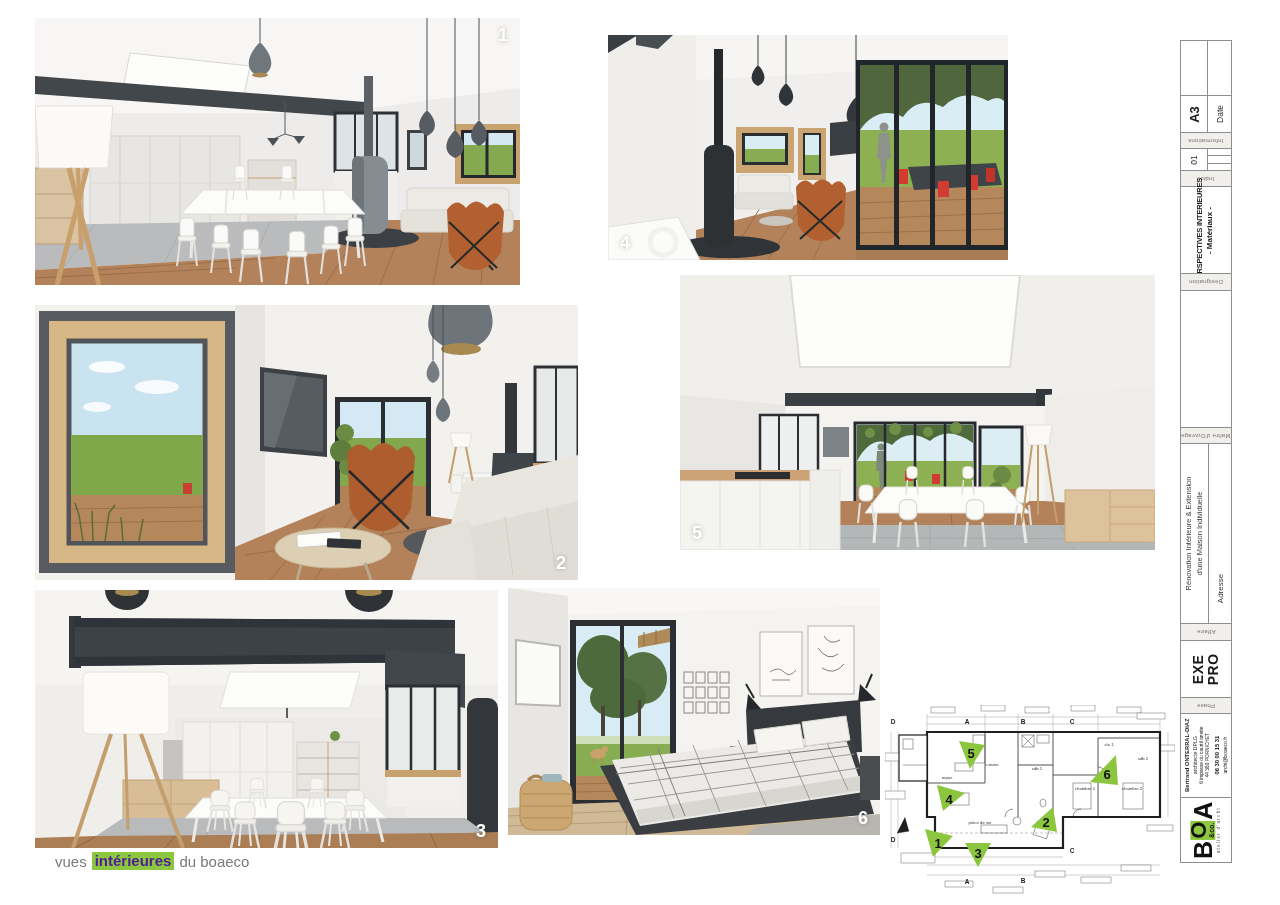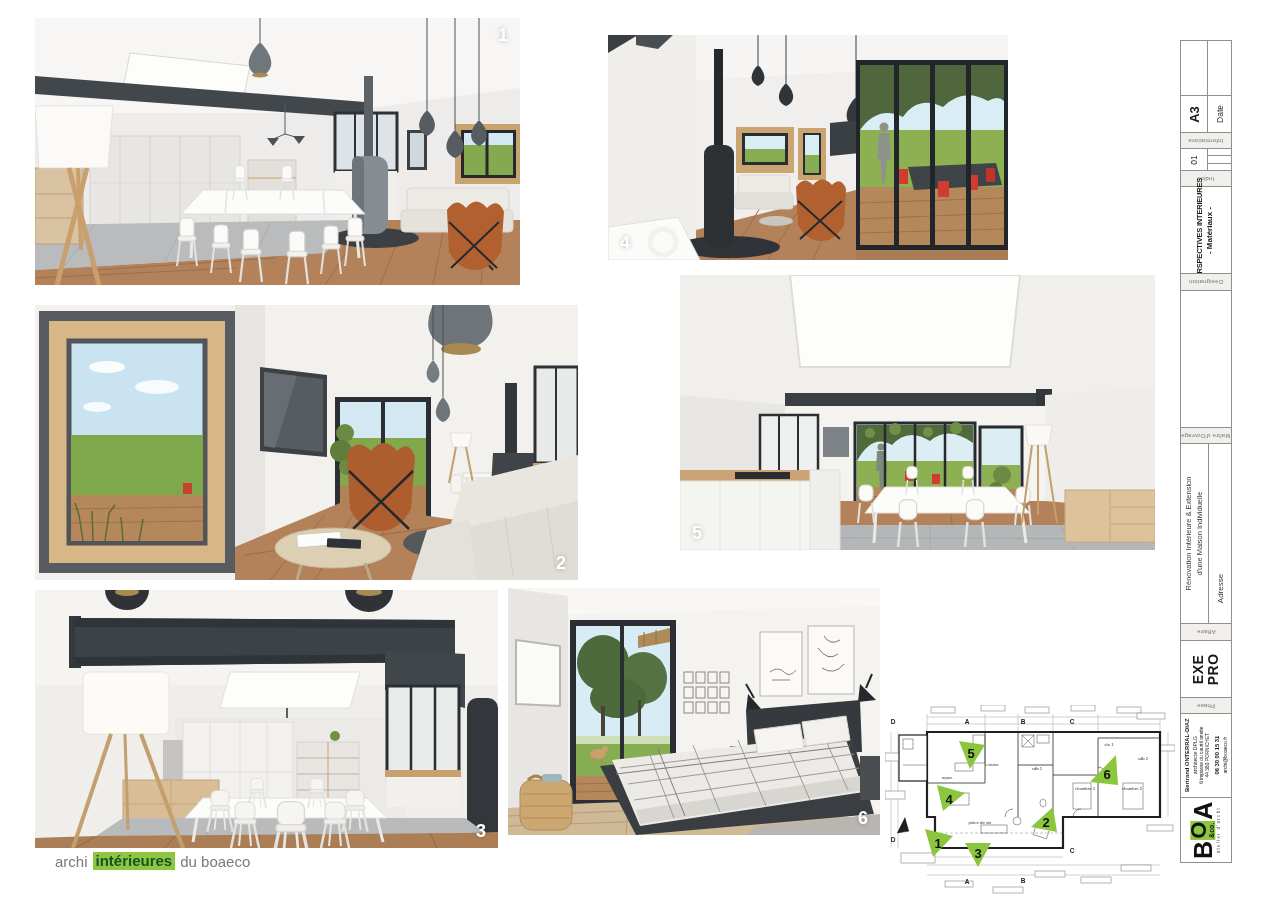--- a/index.html
+++ b/index.html
@@ -11,21 +11,21 @@
   #r4{left:608px;top:35px;width:400px;height:225px;}
   #r2{left:35px;top:305px;width:543px;height:275px;}
   #r5{left:680px;top:275px;width:475px;height:275px;}
   #r3{left:35px;top:590px;width:463px;height:258px;}
   #r6{left:508px;top:588px;width:372px;height:247px;}
   .rnum{position:absolute;color:#fff;font-weight:bold;font-size:18px;
         text-shadow:0 0 4px rgba(60,60,60,.35);line-height:1;}
   .rnum.tr{top:8px;right:12px;} .rnum.bl{bottom:8px;left:12px;} .rnum.br{bottom:8px;right:12px;}
   .caption{position:absolute;left:55px;top:852px;font-size:15px;color:#7a7a7a;
            display:inline-flex;align-items:center;gap:5px;}
-  .cap-hl{background:#8dc63f;color:#14532d;font-weight:bold;padding:0 3px 1px 3px;}
+  .cap-hl{background:#8dc63f;color:#4c1d95;font-weight:bold;padding:0 3px 1px 3px;}
   
   .plan{position:absolute;left:885px;top:705px;width:290px;height:190px;}
   .plan text{font-family:"Liberation Sans",sans-serif;fill:#2b2b2b;}
   .plan .rlab{font-size:4.3px;text-anchor:middle;fill:#333;}
   .plan .slet{font-size:6.5px;font-weight:bold;fill:#222;text-anchor:middle;}
   .plan .mnum{font-size:13px;font-weight:bold;fill:#111;text-anchor:middle;}
   
   .tblock{position:absolute;left:1180px;top:40px;width:52px;height:823px;font-family:"Liberation Sans",sans-serif;}
   .tb-cell{position:absolute;box-sizing:border-box;border:1px solid #8e8e8e;background:#fff;
            display:flex;align-items:center;justify-content:center;}
@@ -662,21 +662,21 @@
         <line x1="13" y1="218" x2="63" y2="218" stroke="#b08c55"></line>
         <line x1="14" y1="230" x2="62" y2="230" stroke="#b08c55"></line>
         <path d="M20,192 q8,-8 16,0" stroke="#a8834e" stroke-width="3" fill="none"></path>
         <rect x="34" y="186" width="20" height="8" rx="3" fill="#9fb6bd"></rect>
       </g>
     </svg>
     <div class="rnum br">6</div>
   </figure>
 
   <div class="caption">
-    <span class="cap-gray">archi</span>
+    <span class="cap-gray">vues</span>
     <span class="cap-hl">intérieures</span>
     <span class="cap-gray">du boaeco</span>
   </div>
 
   <svg class="plan" viewBox="0 0 290 190">
     <g stroke="#8a8a8a" stroke-width="0.4">
       <line x1="42" y1="12" x2="275" y2="12"></line>
         <line x1="42" y1="19" x2="275" y2="19"></line>
       <line x1="42" y1="9" x2="42" y2="27"></line>
         <line x1="100" y1="9" x2="100" y2="27"></line>

